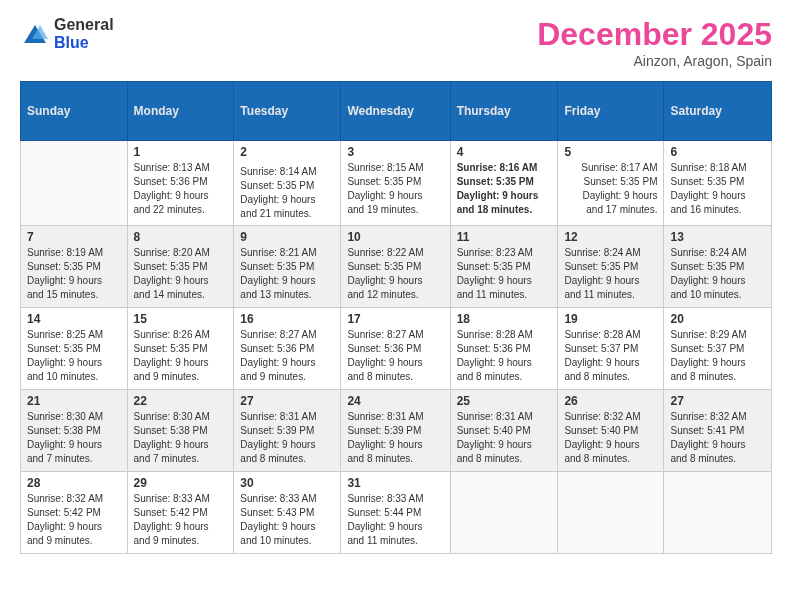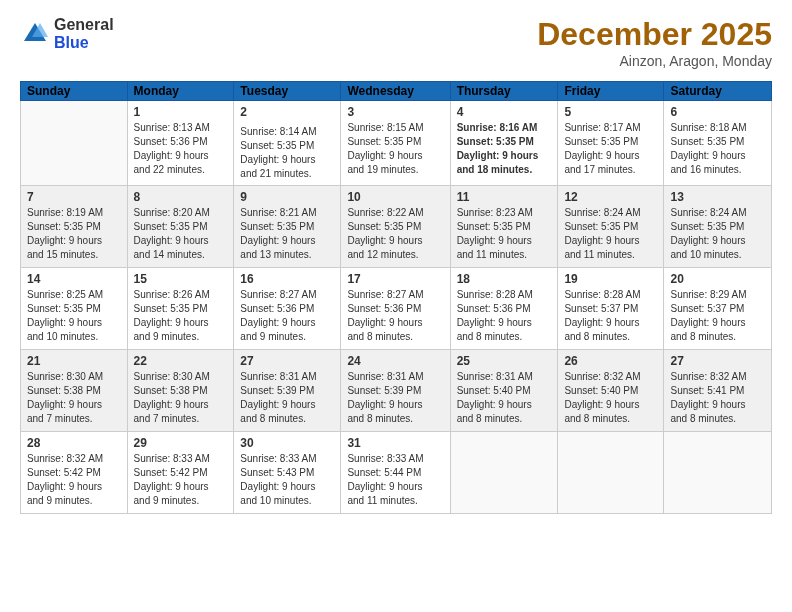--- a/index.html
+++ b/index.html
@@ -17,21 +17,21 @@
       background: #fff;
     }
     .header {
       display: flex;
       justify-content: space-between;
       align-items: flex-start;
       margin-bottom: 12px;
     }
     .logo {
       display: flex;
-      align-items: center;
+      align-items: flex-end;
       gap: 4px;
     }
     .logo-text {
       display: flex;
       flex-direction: column;
       line-height: 1.1;
     }
     .logo-general {
       font-size: 16px;
       font-weight: bold;
@@ -45,37 +45,37 @@
     .logo-icon {
       width: 30px;
       height: 30px;
     }
     .title-block {
       text-align: right;
     }
     .month-title {
       font-size: 32px;
       font-weight: bold;
-      color: #a16207;
+      color: #ec4899;
     }
     .location {
       font-size: 14px;
       color: #555;
     }
     .calendar {
       width: 100%;
       border-collapse: collapse;
       border: 1px solid #ccc;
     }
     .calendar th {
       background: #1a6bb5;
-      color: #000000;
+      color: #e5e5e5;
       font-size: 12px;
       font-weight: bold;
-      padding: 2px 6px;
+      padding: 22px 6px;
       text-align: left;
       border: 1px solid #1558a0;
     }
     .calendar td {
       border: 1px solid #ccc;
       vertical-align: top;
       padding: 4px 6px;
       font-size: 10px;
       color: #333;
       width: 113px;
@@ -110,21 +110,21 @@
         <polygon points="15,4 26,22 4,22" fill="#1a6bb5"></polygon>
         <polygon points="20,4 28,18 12,18" fill="#5aabee" opacity="0.7"></polygon>
       </svg>
       <div class="logo-text">
         <span class="logo-general">General</span>
         <span class="logo-blue">Blue</span>
       </div>
     </div>
     <div class="title-block">
       <div class="month-title">December 2025</div>
-      <div class="location">Ainzon, Aragon, Monday</div>
+      <div class="location">Ainzon, Aragon, Spain</div>
     </div>
   </div>
 
   <table class="calendar">
     <thead>
       <tr>
         <th>Sunday</th>
         <th>Monday</th>
         <th>Tuesday</th>
         <th>Wednesday</th>
@@ -159,21 +159,21 @@
           </td>
           <td>
             <span class="day-num">4</span>
             <div class="day-info" style="white-space: pre-line; font-weight: bold;">Sunrise: 8:16 AM
 Sunset: 5:35 PM
 Daylight: 9 hours
 and 18 minutes.</div>
           </td>
           <td>
             <span class="day-num">5</span>
-            <div class="day-info" style="white-space: pre-line;">Sunrise: 8:17 AM
+            <div class="day-info" style="white-space: pre-line; text-align: right;">Sunrise: 8:17 AM
 Sunset: 5:35 PM
 Daylight: 9 hours
 and 17 minutes.</div>
           </td>
           <td>
             <span class="day-num">6</span>
             <div class="day-info" style="white-space: pre-line;">Sunrise: 8:18 AM
 Sunset: 5:35 PM
 Daylight: 9 hours
 and 16 minutes.</div>

